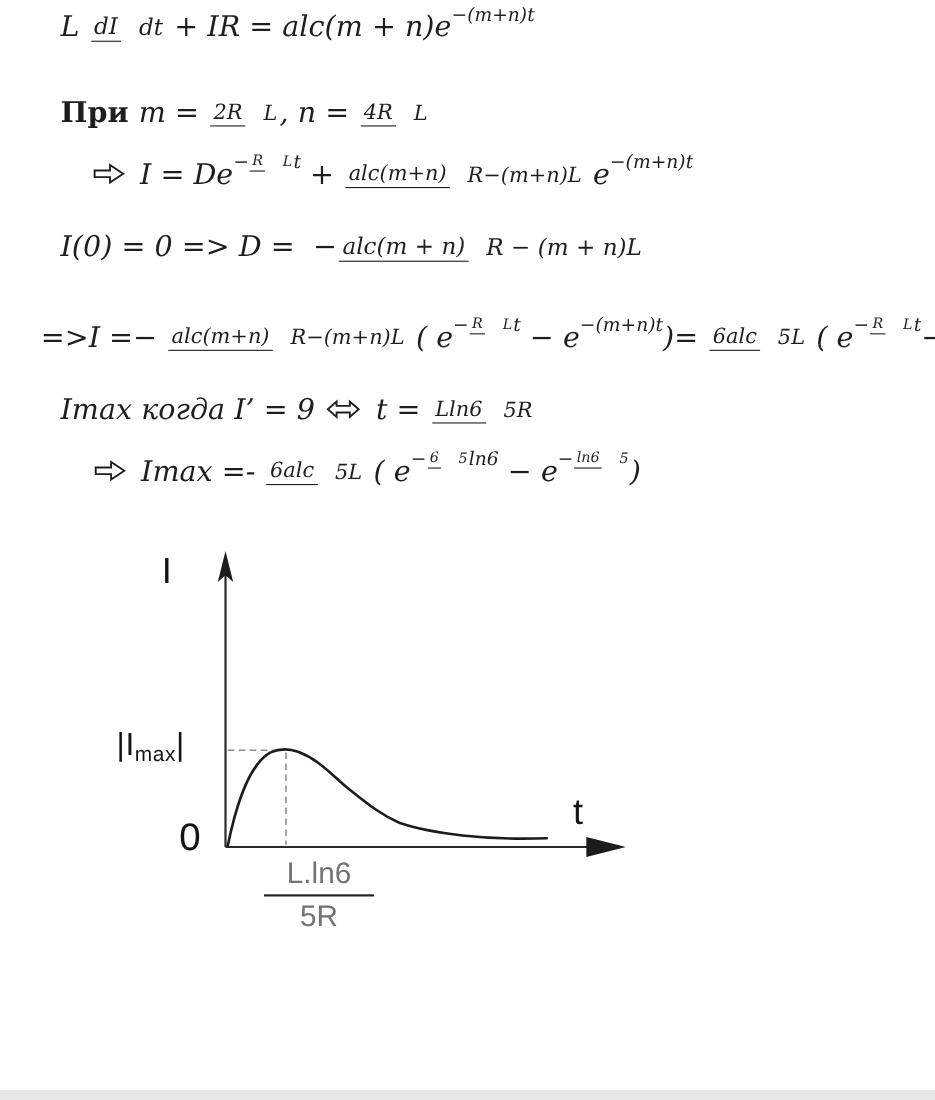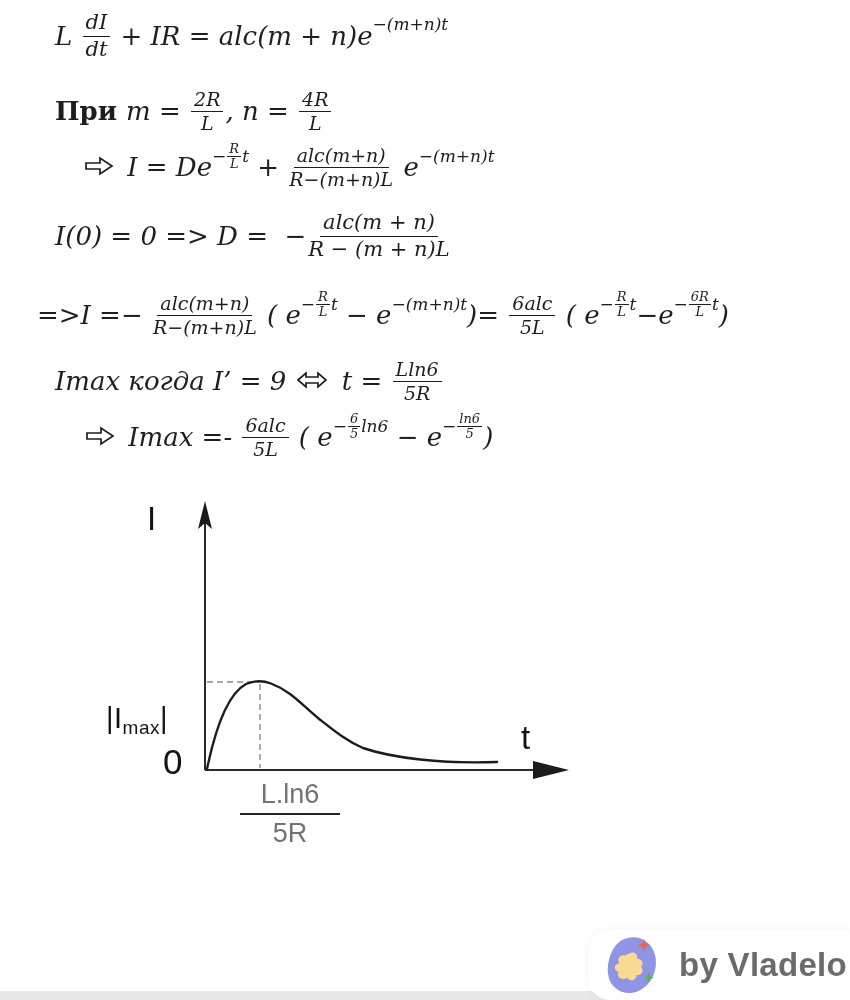--- a/index.html
+++ b/index.html
@@ -9,37 +9,37 @@
   .eq{position:absolute;display:flex;align-items:center;font-style:italic;
       font-size:26px;color:#1e1e1e;}
   .eq span{white-space:pre;}
   .eq0{left:55px;top:10px;}
   .eq1{left:55px;top:88px;}
   .eq2{left:84px;top:144px;}
   .eq3{left:55px;top:210px;justify-content:flex-end;}
   .eq4{left:37px;top:292px;}
   .eq5{left:55px;top:358px;}
   .eq6{left:85px;top:414px;}
-  .fr{display:inline-flex;flex-direction:column;align-items:center;line-height:1.18;margin:0 2px;}
+  .fr{display:inline-flex;align-items:center;line-height:1.18;margin:0 2px;gap:16px;}
   .fr .num{border-bottom:1.6px solid #1e1e1e;padding:0 3px 1px;}
   .fr.f{font-size:21px;}
   .fr.sf{font-size:19px;}
   .sup{font-size:17px;transform:translateY(-11px);display:inline-flex;align-items:center;line-height:1;}
   .sup .fr.tf{font-size:13px;line-height:1.1;margin:0 1px;}
   .sup .fr.tf .num{border-bottom:1px solid #1e1e1e;padding:0 2px 0;}
   .up{font-style:normal;font-weight:bold;}
   .ar{font-style:normal;display:inline-flex;align-items:center;margin-right:5px;transform:translateY(-1px);}
   .ar svg{display:block;}
   
   .graph-svg{position:absolute;left:0;top:0;pointer-events:none;}
   .glabel{position:absolute;font-family:"Liberation Sans",sans-serif;color:#141414;}
   .ylab{left:147px;top:500px;font-size:33px;}
   .xlab{left:521px;top:719px;font-size:33px;}
   .origin{left:163px;top:742px;font-size:35px;}
-  .imax{left:106px;top:661px;font-size:29px;letter-spacing:0.5px;margin-top:41px;}
+  .imax{left:106px;top:661px;font-size:29px;letter-spacing:0.5px;}
   .imax .sub{font-size:19px;transform:translateY(6px);display:inline-block;}
   .tick{left:240px;top:779px;width:100px;text-align:center;font-size:27px;position:absolute;
         font-family:"Liberation Sans",sans-serif;color:#737373;}
   .tick-num{border-bottom:2px solid #232323;padding-bottom:3px;}
   .tick-den{padding-top:3px;}
   
   .bottom-strip{position:absolute;left:0;top:991px;width:850px;height:9px;background:#e7e7e7;}
   .wm-card{position:absolute;left:588px;top:930px;width:262px;height:70px;background:#ffffff;
            border-radius:22px 0 0 22px;display:flex;align-items:center;gap:7px;
            box-shadow:0 0 8px rgba(0,0,0,0.05);}
@@ -135,23 +135,14 @@
   <div class="glabel ylab">I</div>
   <div class="glabel xlab">t</div>
   <div class="glabel origin">0</div>
   <div class="glabel imax"><span>|I</span><span class="sub">max</span><span>|</span></div>
   <div class="tick">
     <div class="tick-num">L.ln6</div>
     <div class="tick-den">5R</div>
   </div>
 
   <div class="bottom-strip"></div>
-  <div class="wm-card">
-    <svg class="wm-logo" viewBox="0 0 100 100">
-      <path d="M 30 10 C 45 2 62 4 72 14 C 84 24 88 42 84 58 C 80 76 66 92 46 95 C 28 97 10 84 8 64 C 6 44 14 20 30 10 Z" fill="#8f94e4"></path>
-      <path d="M 42 32 C 48 27 57 31 55 40 C 63 40 67 48 61 53 C 67 58 63 68 54 66 C 54 75 43 78 39 70 C 31 76 21 70 25 61 C 17 59 17 49 26 47 C 22 39 28 32 36 35 C 38 33 40 32 42 32 Z" fill="#f8da93"></path>
-      <path d="M 66 8 L 69 15 L 76 18 L 69 21 L 66 28 L 63 21 L 56 18 L 63 15 Z" fill="#e0695e"></path>
-      <path d="M 74 62 L 76.5 67.5 L 82 70 L 76.5 72.5 L 74 78 L 71.5 72.5 L 66 70 L 71.5 67.5 Z" fill="#5fae63"></path>
-    </svg>
-    <span class="wm-text">by Vladelo</span>
-  </div>
 
 </div>
 
 </body></html>

